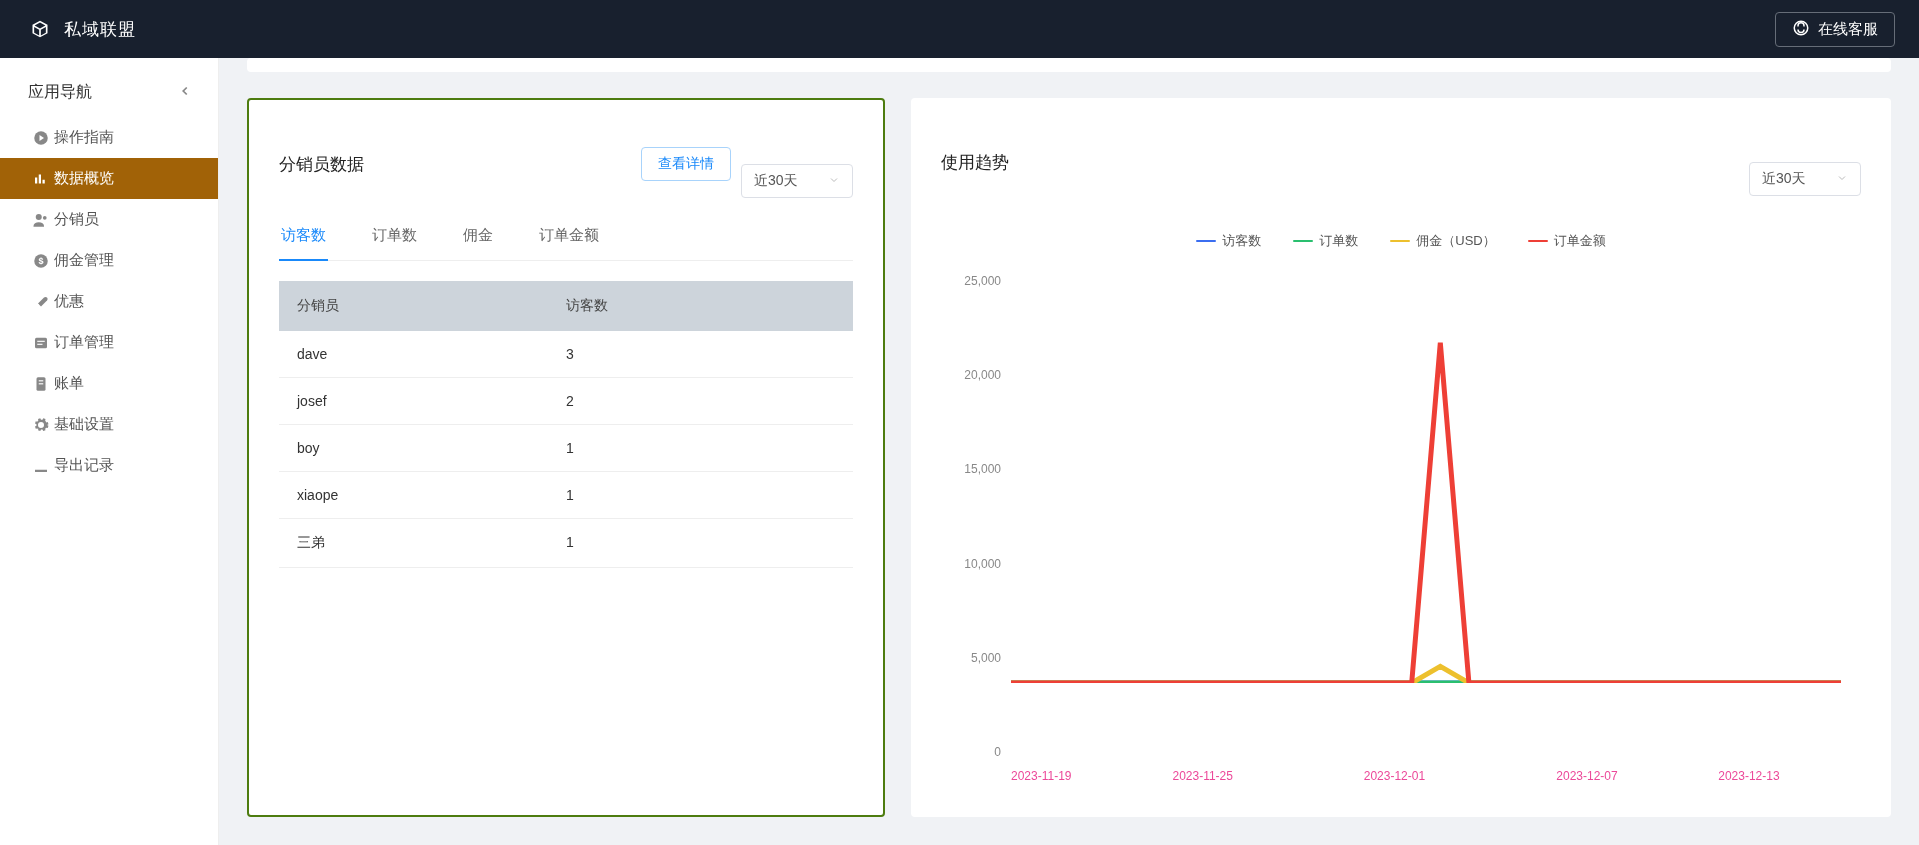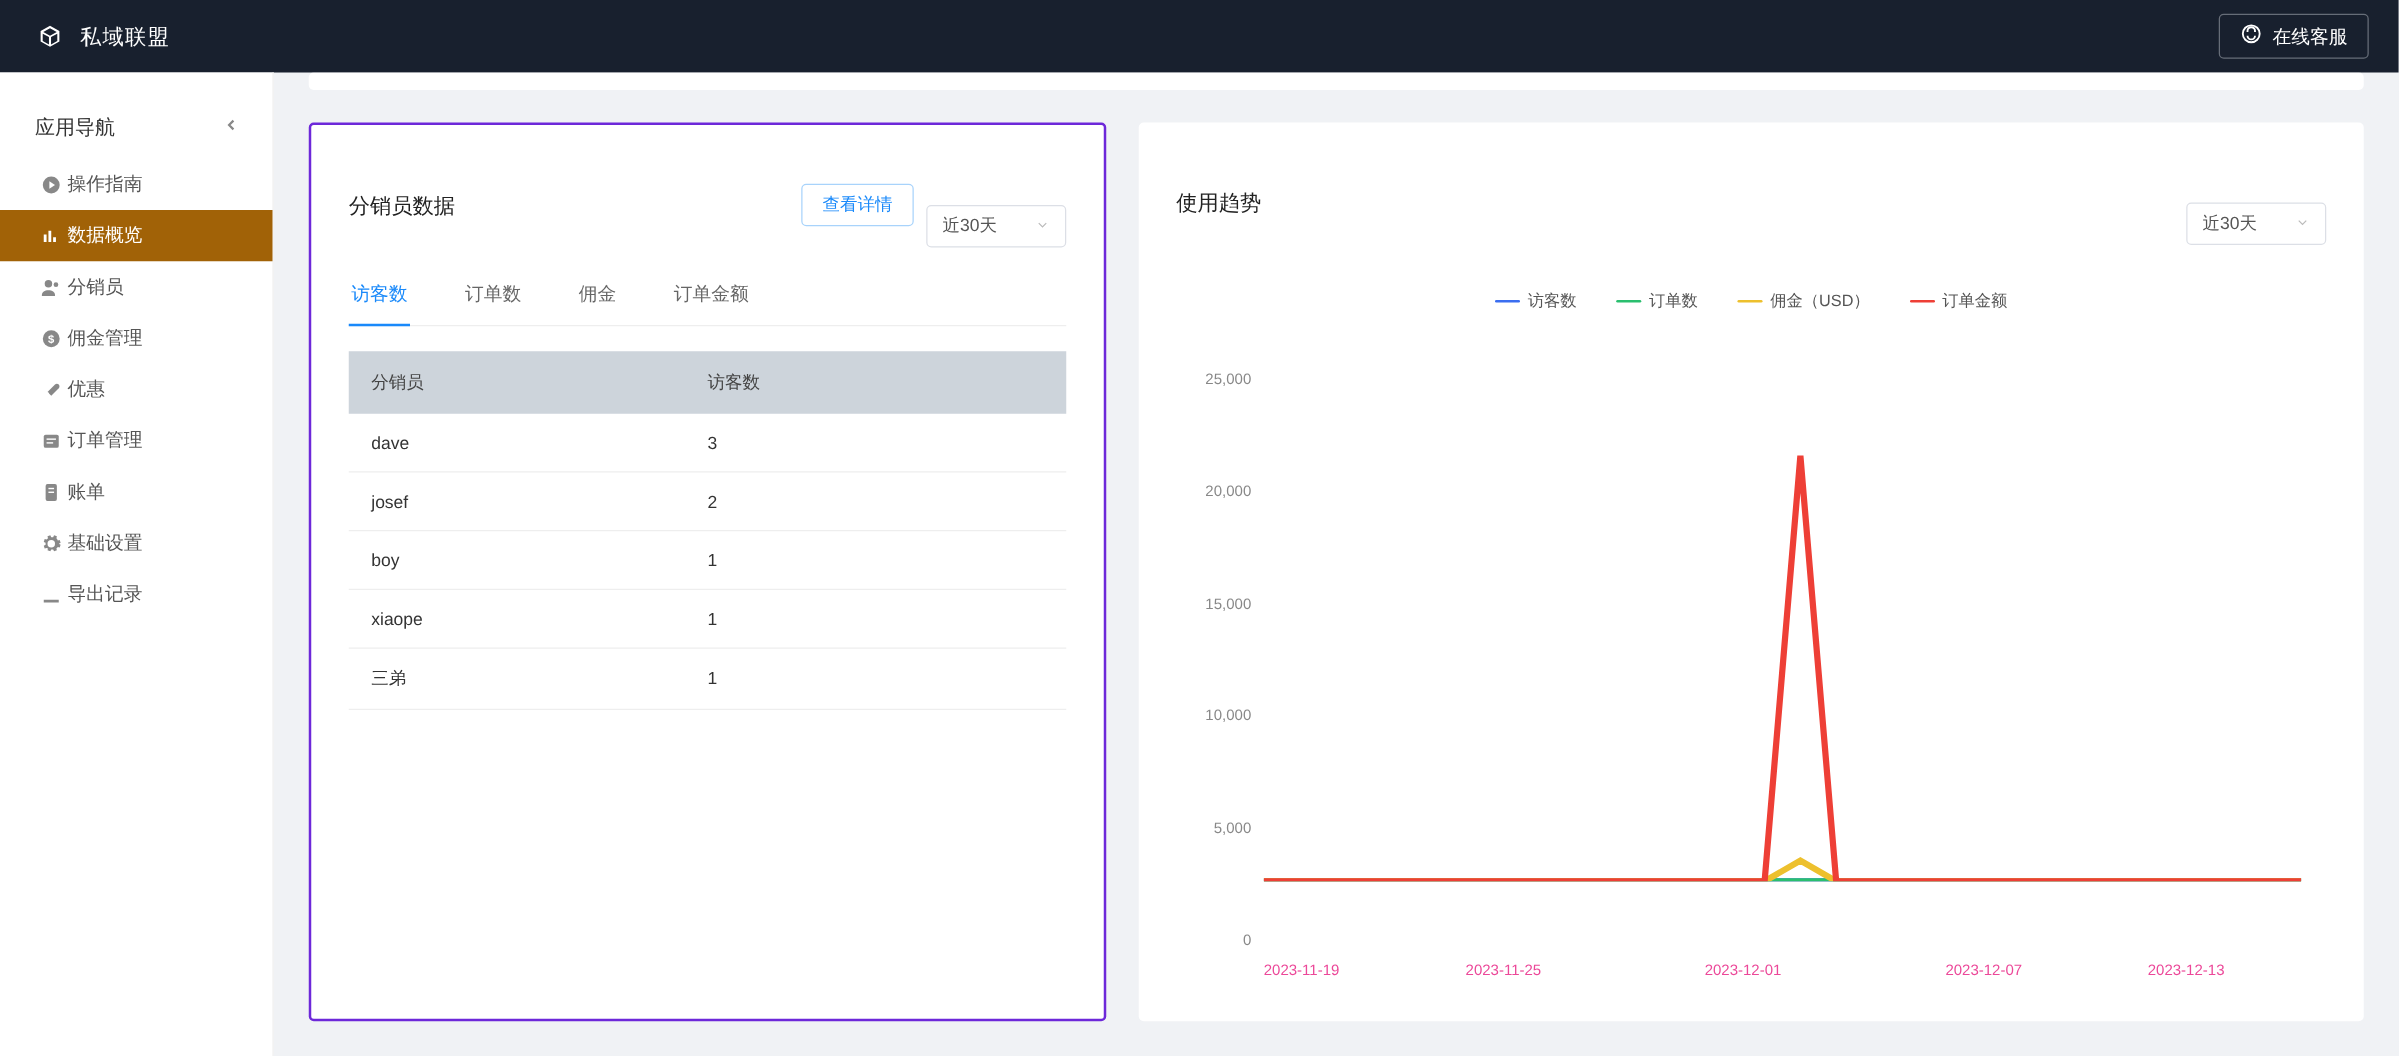--- a/index.html
+++ b/index.html
@@ -33,21 +33,21 @@
     font-size: 15px;
     color: #fff;
     cursor: pointer;
   }
   .layout { display: flex; height: calc(845px - 58px); }
   .sidebar {
     width: 219px;
     background: #fff;
     border-right: 1px solid #eee;
     flex-shrink: 0;
-    padding-top: 16px;
+    padding-top: 6px;
   }
   .nav-header {
     display: flex;
     align-items: center;
     justify-content: space-between;
     padding: 18px 26px 14px 28px;
     font-size: 16px;
     color: #333;
   }
   .nav-collapse { color: #888; cursor: pointer; }
@@ -89,21 +89,21 @@
   .card {
     background: #fff;
     border-radius: 4px;
     padding: 30px 30px 24px 30px;
     display: flex;
     flex-direction: column;
   }
   .card.left {
     width: 638px;
     flex-shrink: 0;
-    border: 2px solid #6d28d9;
+    border: 2px solid #4d7c0f;
   }
   .card.right { flex: 1; }
   .card-head {
     display: flex;
     align-items: center;
     justify-content: space-between;
     margin-bottom: 18px;
   }
   .card-title { font-size: 17px; font-weight: 500; color: #222; }
   .head-controls { display: flex; align-items: center; gap: 10px; }
@@ -168,21 +168,21 @@
     gap: 32px;
     margin-top: 18px;
     font-size: 13px;
     color: #555;
   }
   .legend .item { display: flex; align-items: center; gap: 6px; }
   .legend .swatch { width: 20px; height: 2.5px; border-radius: 2px; }
   .chart-area {
     flex: 1;
     position: relative;
-    margin-top: 40px;
+    margin-top: 18px;
     padding-left: 70px;
     padding-bottom: 40px;
     min-height: 0;
   }
   .y-axis {
     position: absolute;
     left: 0;
     top: 0;
     bottom: 40px;
     width: 68px;

